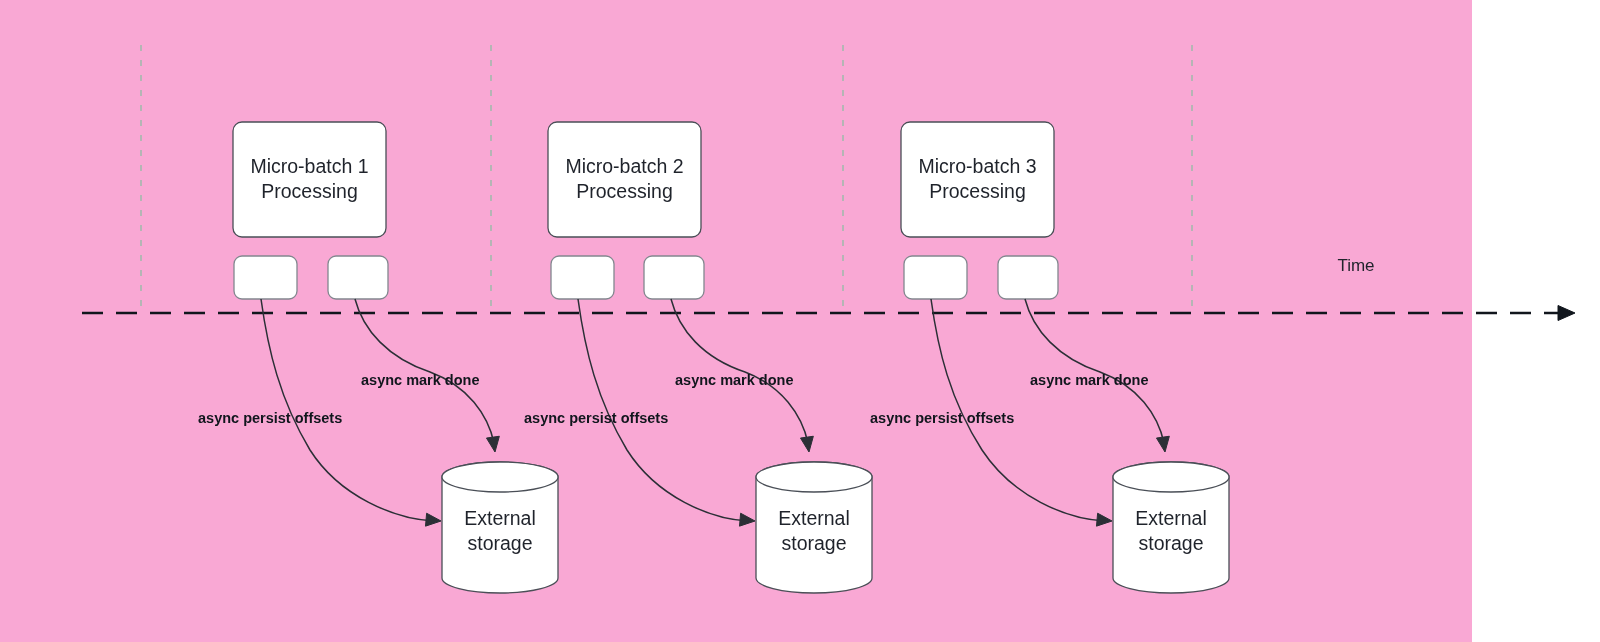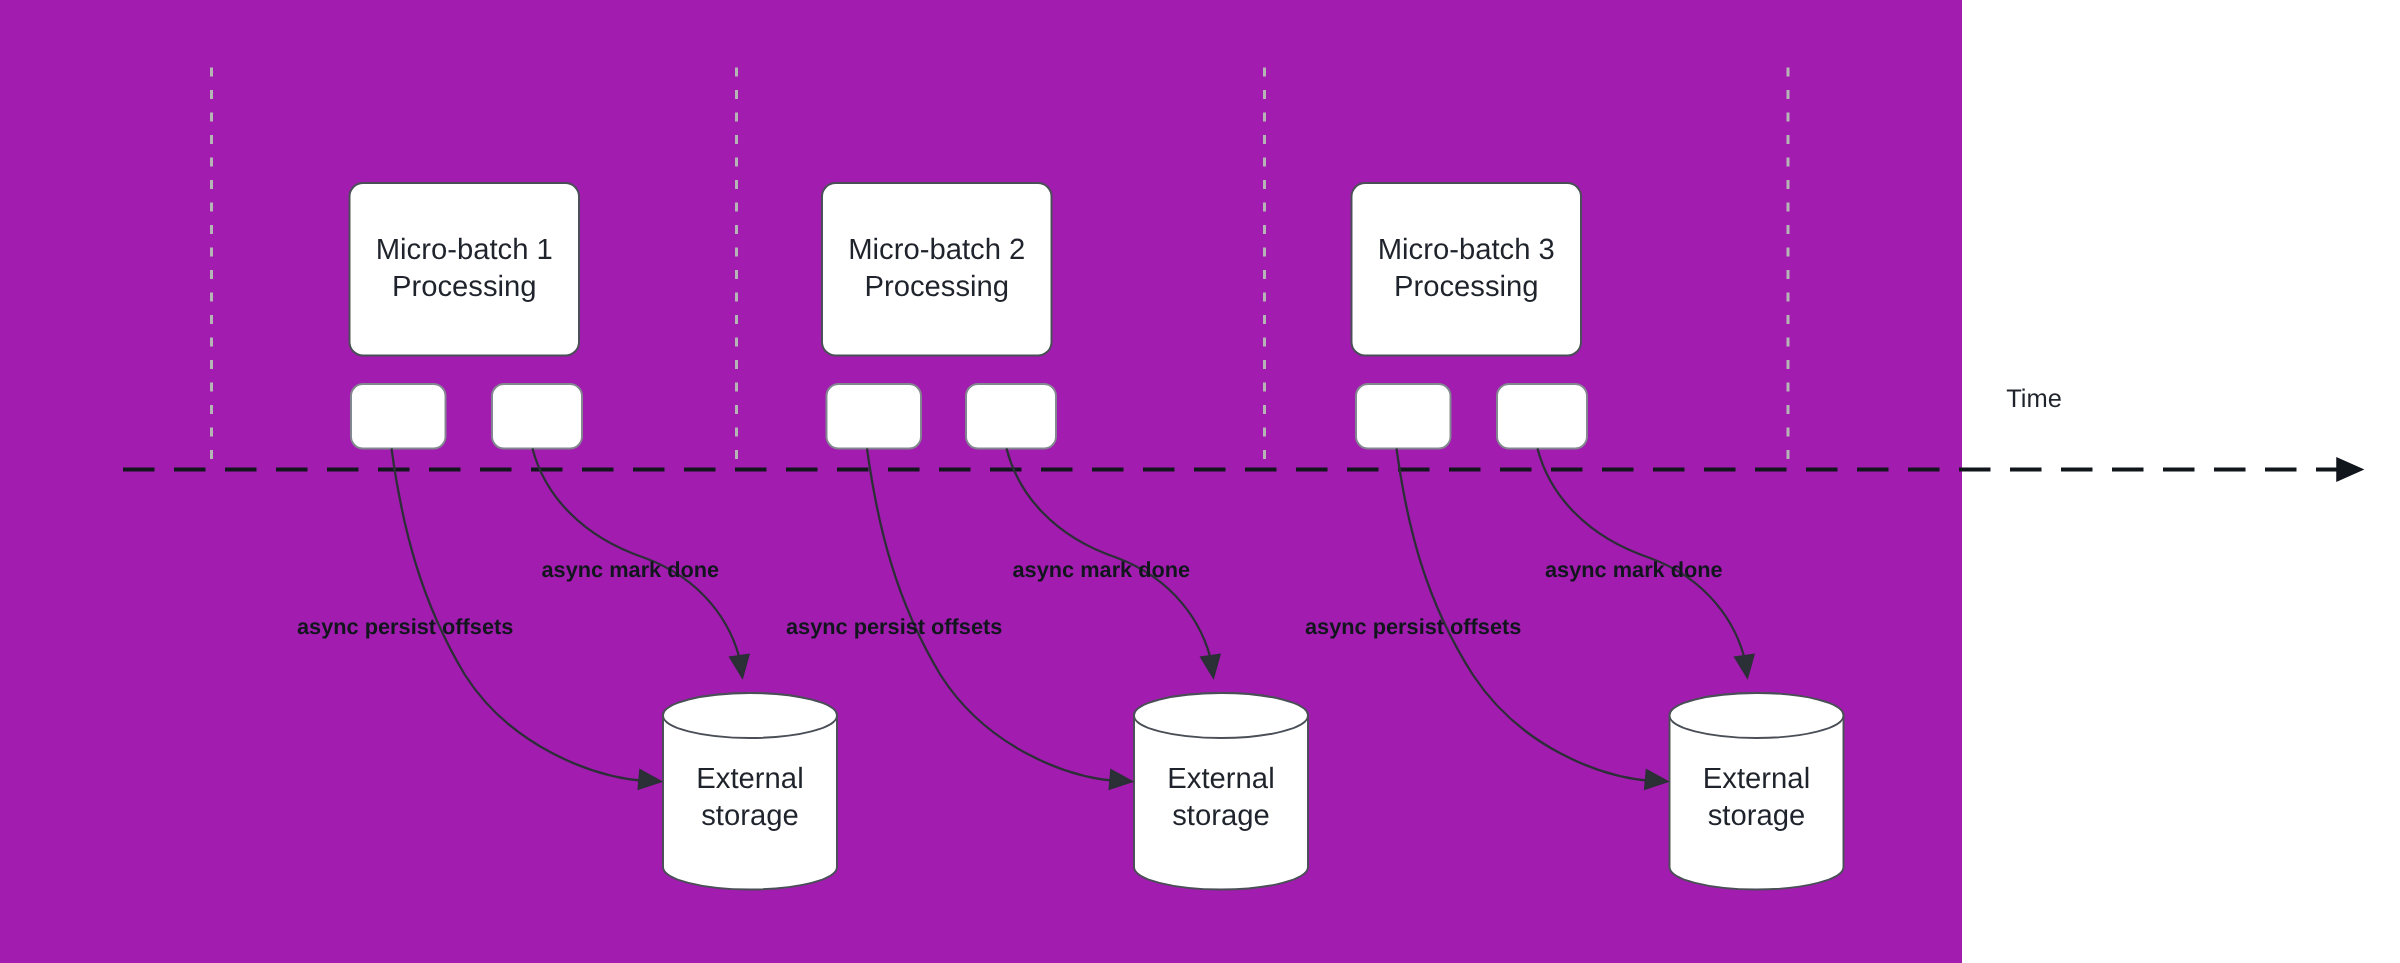--- a/index.html
+++ b/index.html
@@ -8,23 +8,23 @@
     background: #ffffff;
   }
   body {
     width: 1600px;
     height: 642px;
     font-family: "Liberation Sans", sans-serif;
     overflow: hidden;
   }
   #canvas {
     position: relative;
-    width: 1308px;
+    width: 1472px;
     height: 642px;
-    background: #a21caf;
+    background: #f9a8d4;
   }
   #diagram-svg {
     position: absolute;
     left: 0;
     top: 0;
     width: 1600px;
     height: 642px;
   }
   .node-label {
     font-family: "Liberation Sans", sans-serif;

